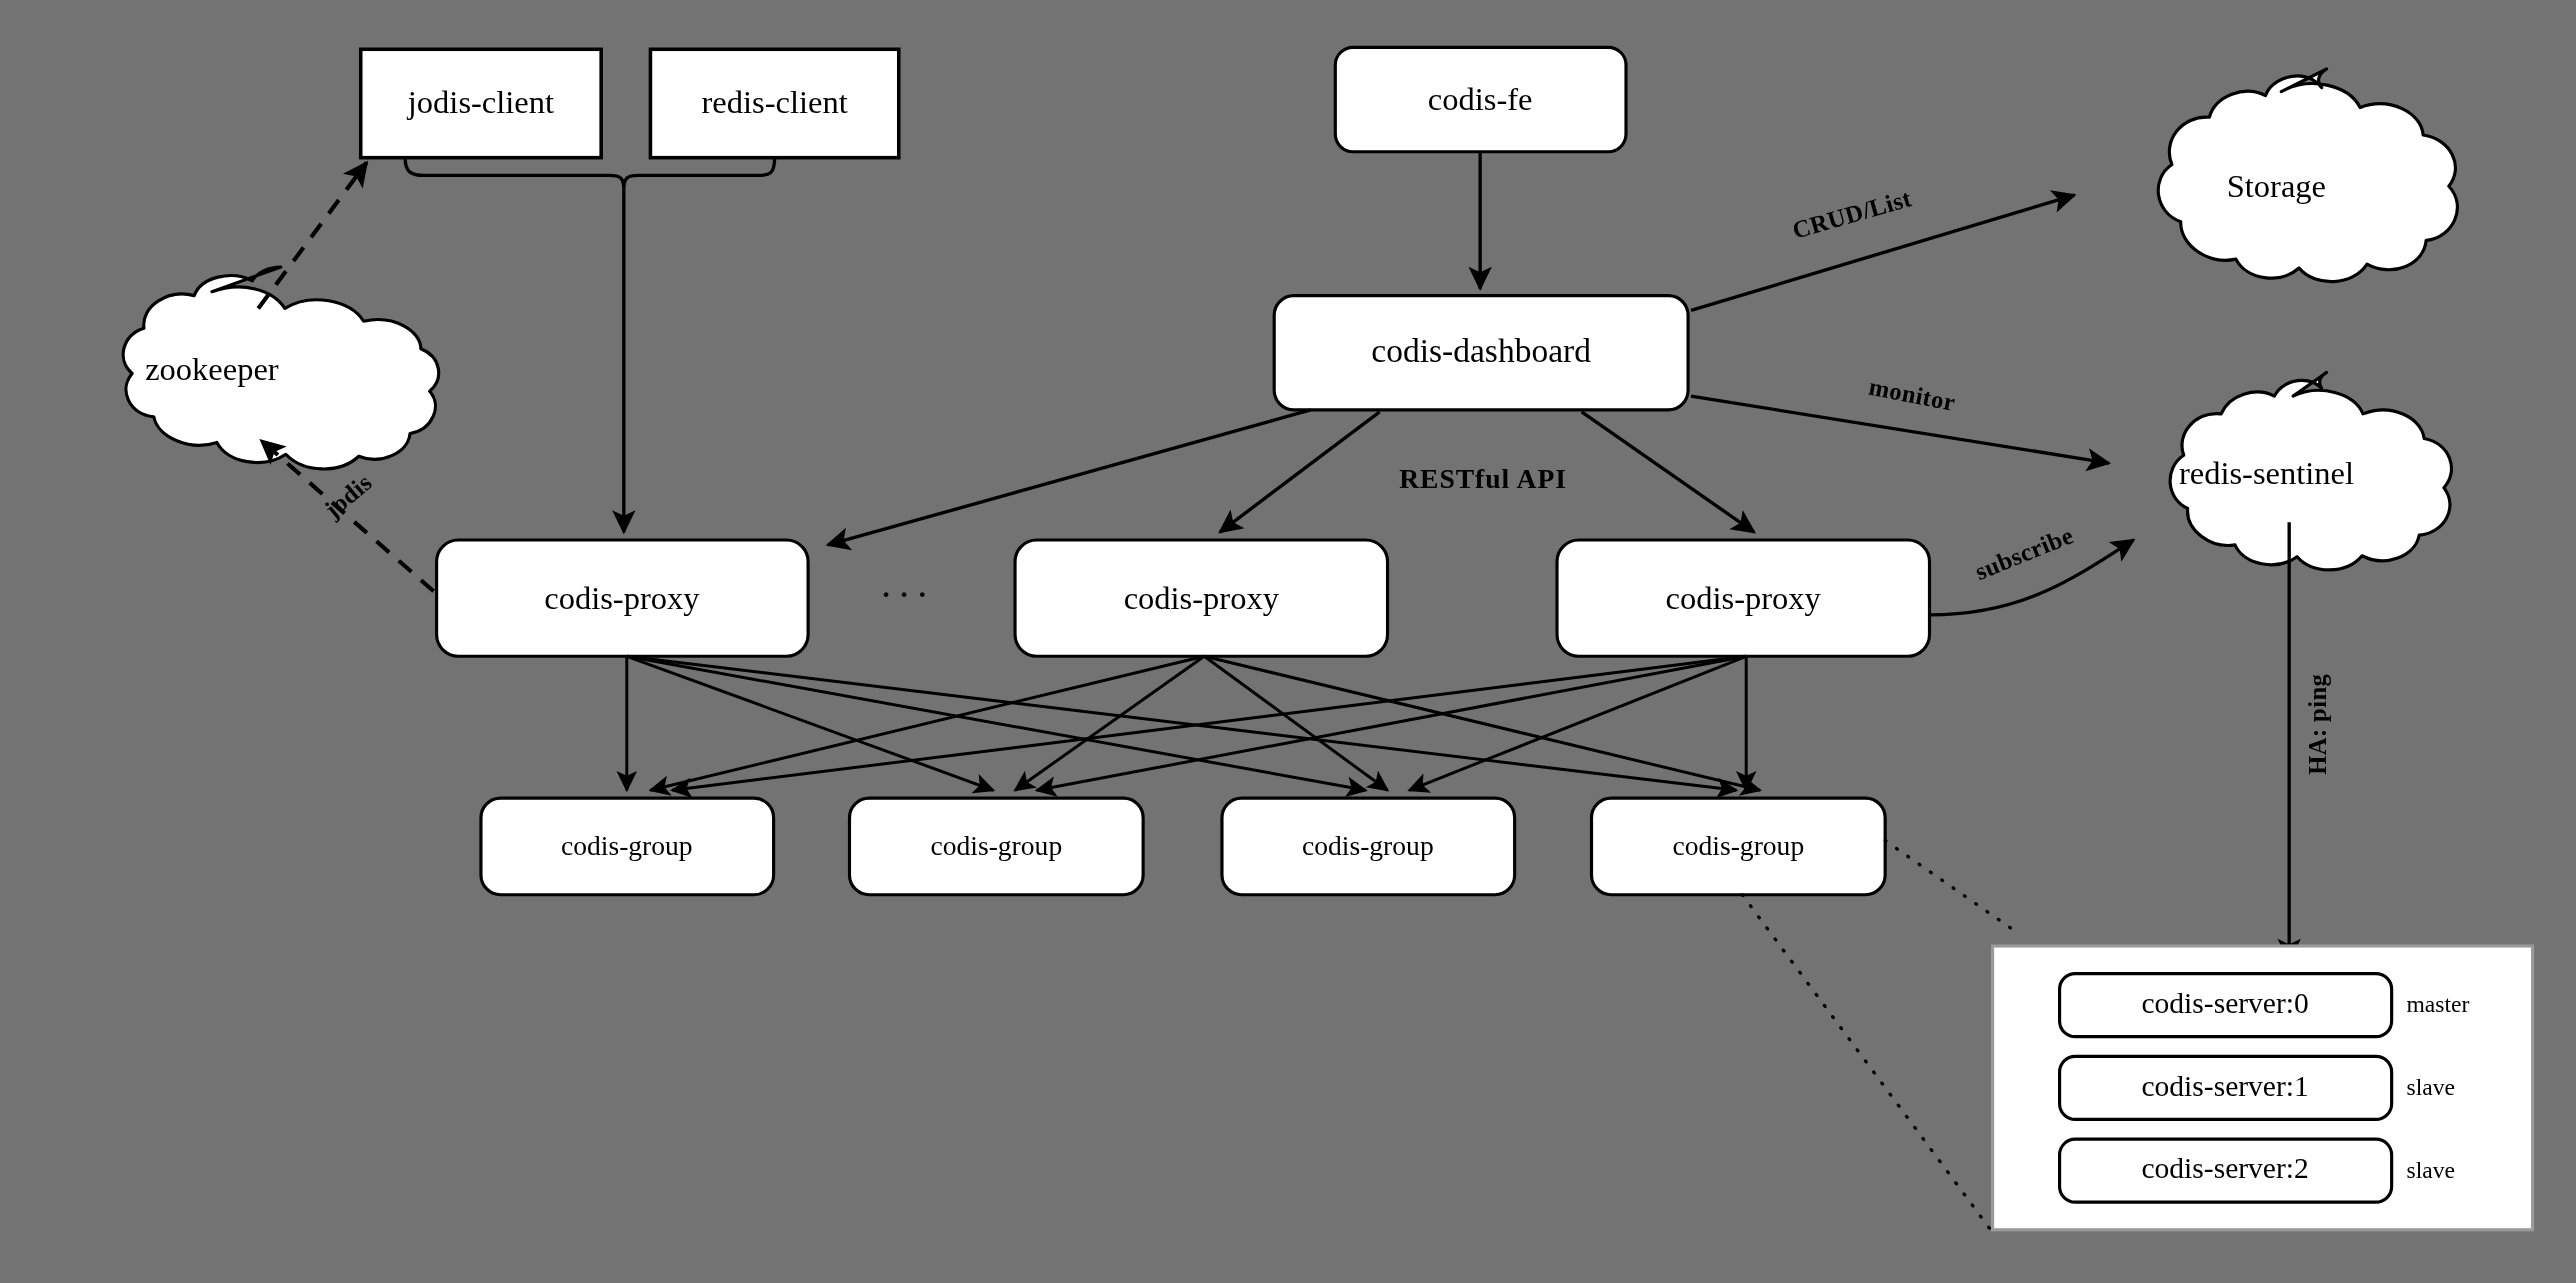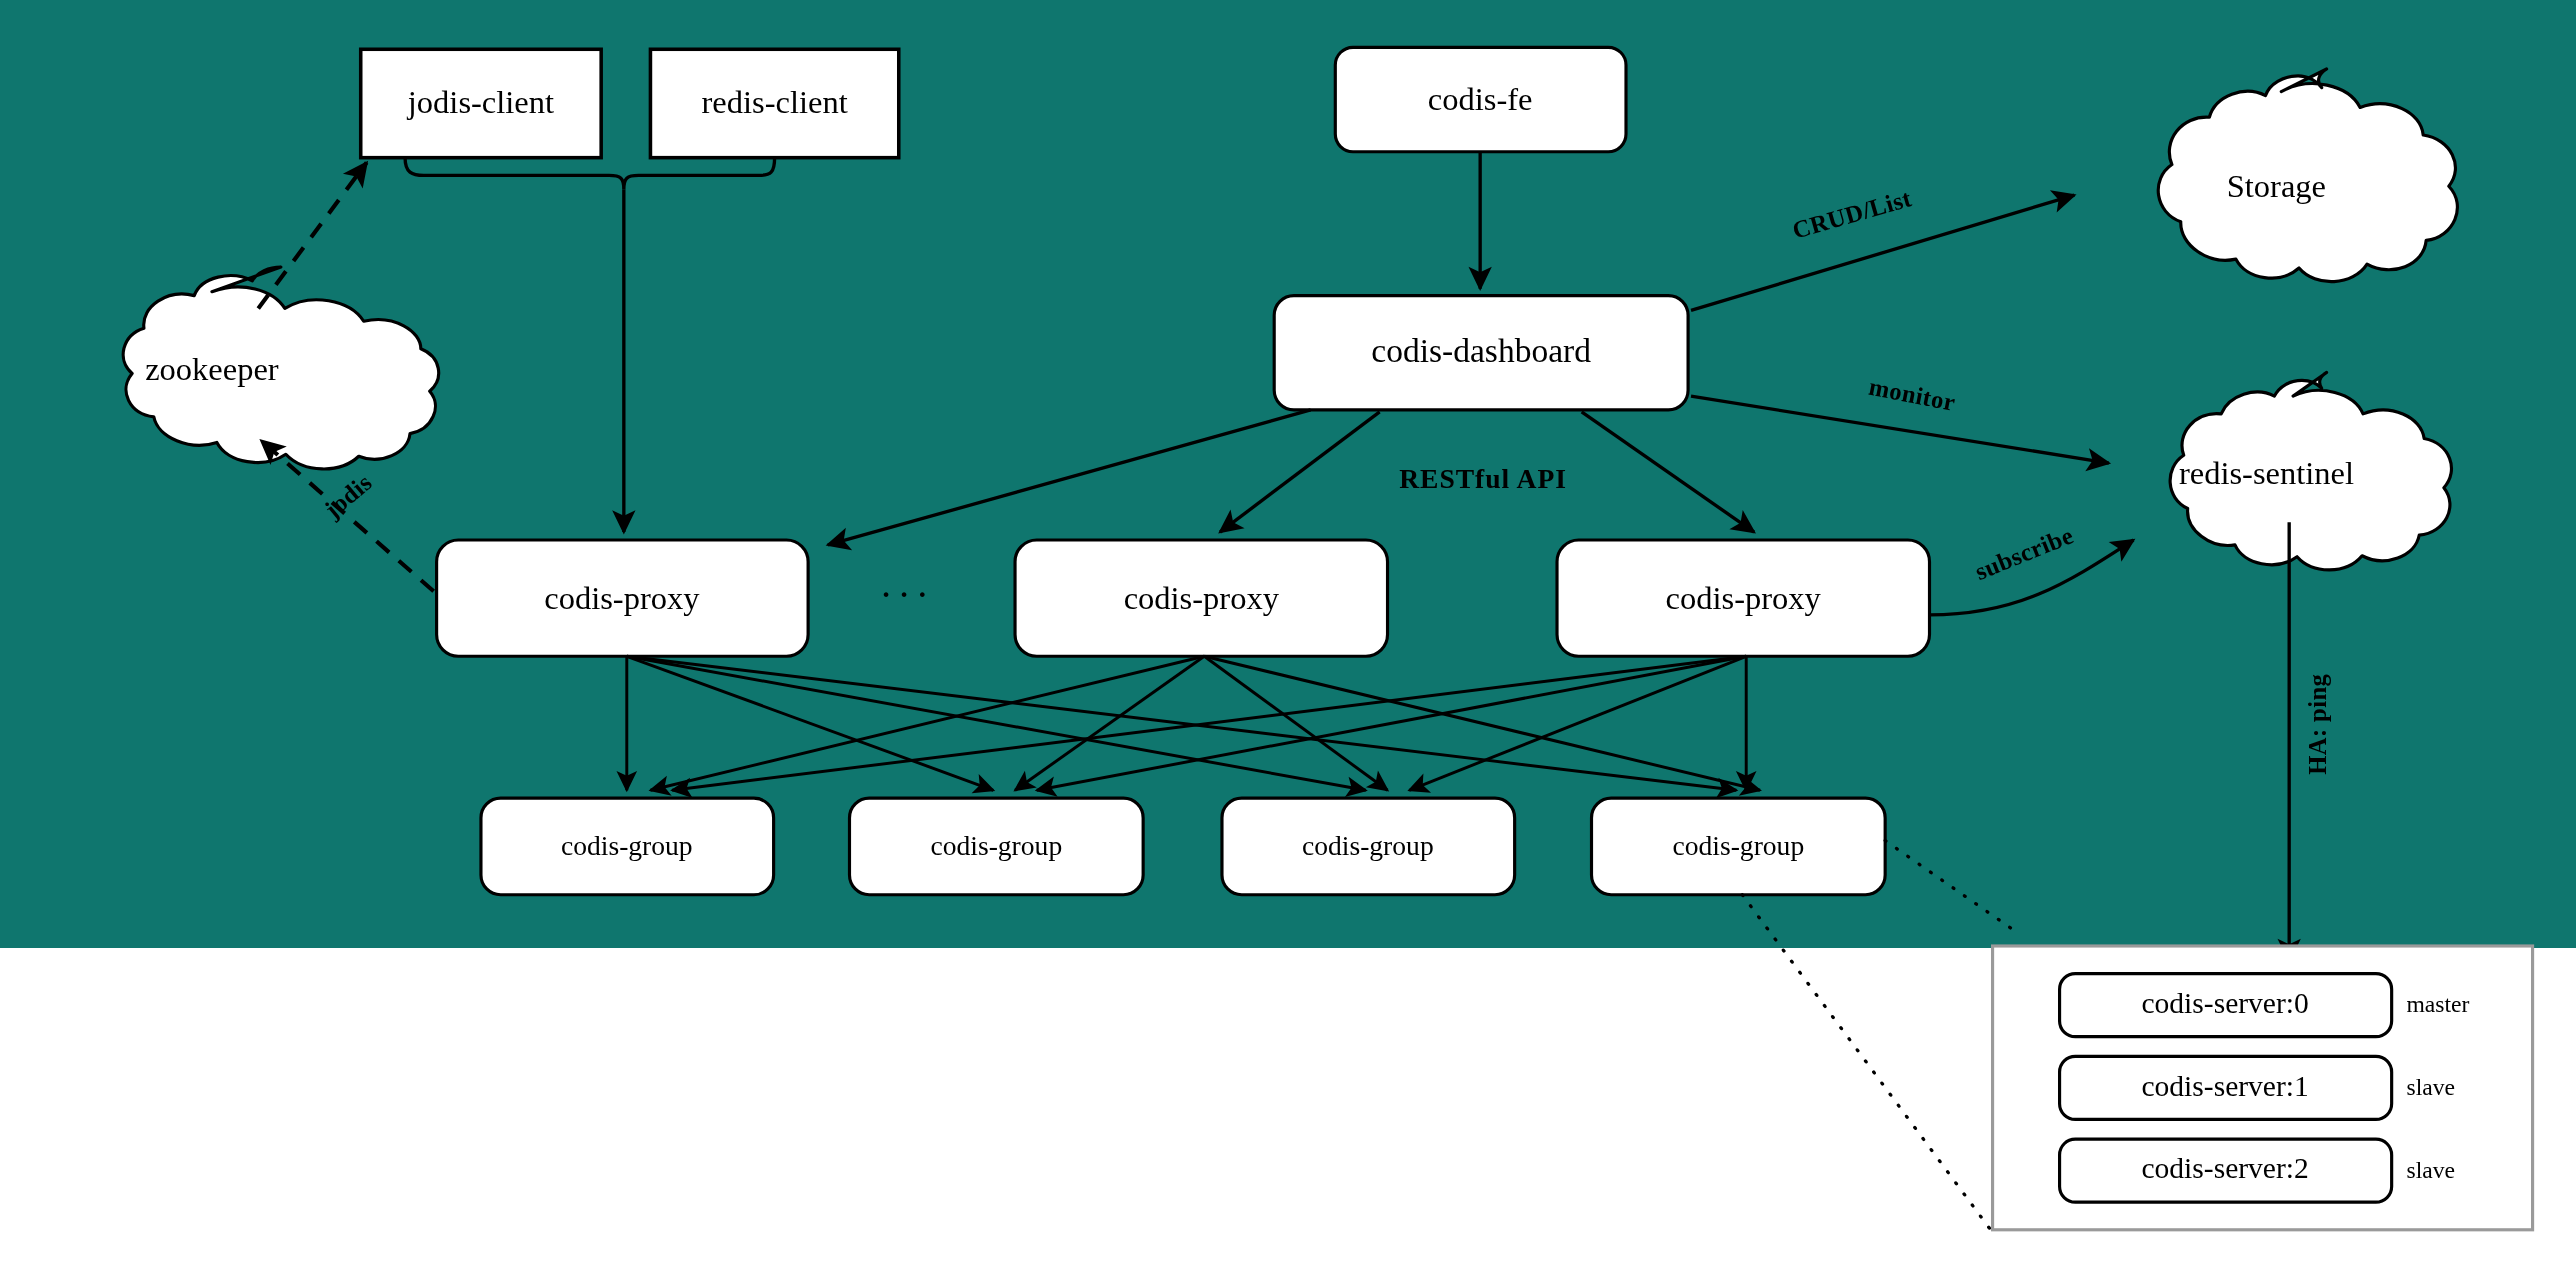--- a/index.html
+++ b/index.html
@@ -1,18 +1,18 @@
 <!DOCTYPE html>
 <html><head>
 <meta charset="utf-8">
 <style>
   html,body{margin:0;padding:0;background:#ffffff;}
   body{width:2576px;height:1283px;overflow:hidden;
        font-family:"Liberation Serif","DejaVu Serif",serif;}
-  #stage{position:relative;width:2576px;height:948px;background:#0f766e;}
+  #stage{position:relative;width:2576px;height:1283px;background:#737373;}
   svg#diagram{position:absolute;left:0;top:0;width:2576px;height:1283px;}
   .nodebox{fill:#ffffff;stroke:#000000;stroke-width:3.2;}
   .nodebox-sharp{fill:#ffffff;stroke:#000000;stroke-width:3.6;}
   .cloud{fill:#ffffff;stroke:#000000;stroke-width:3.2;stroke-linejoin:round;}
   .panel{fill:#ffffff;stroke:#9a9a9a;stroke-width:3.2;}
   .serverbox{fill:#ffffff;stroke:#000000;stroke-width:3.2;}
   .edge{stroke:#000000;stroke-width:3.4;fill:none;}
   .edge-thin{stroke:#000000;stroke-width:3.0;fill:none;}
   .edge-dashed{stroke:#000000;stroke-width:4.2;fill:none;
                stroke-dasharray:17 13;stroke-linecap:butt;}

